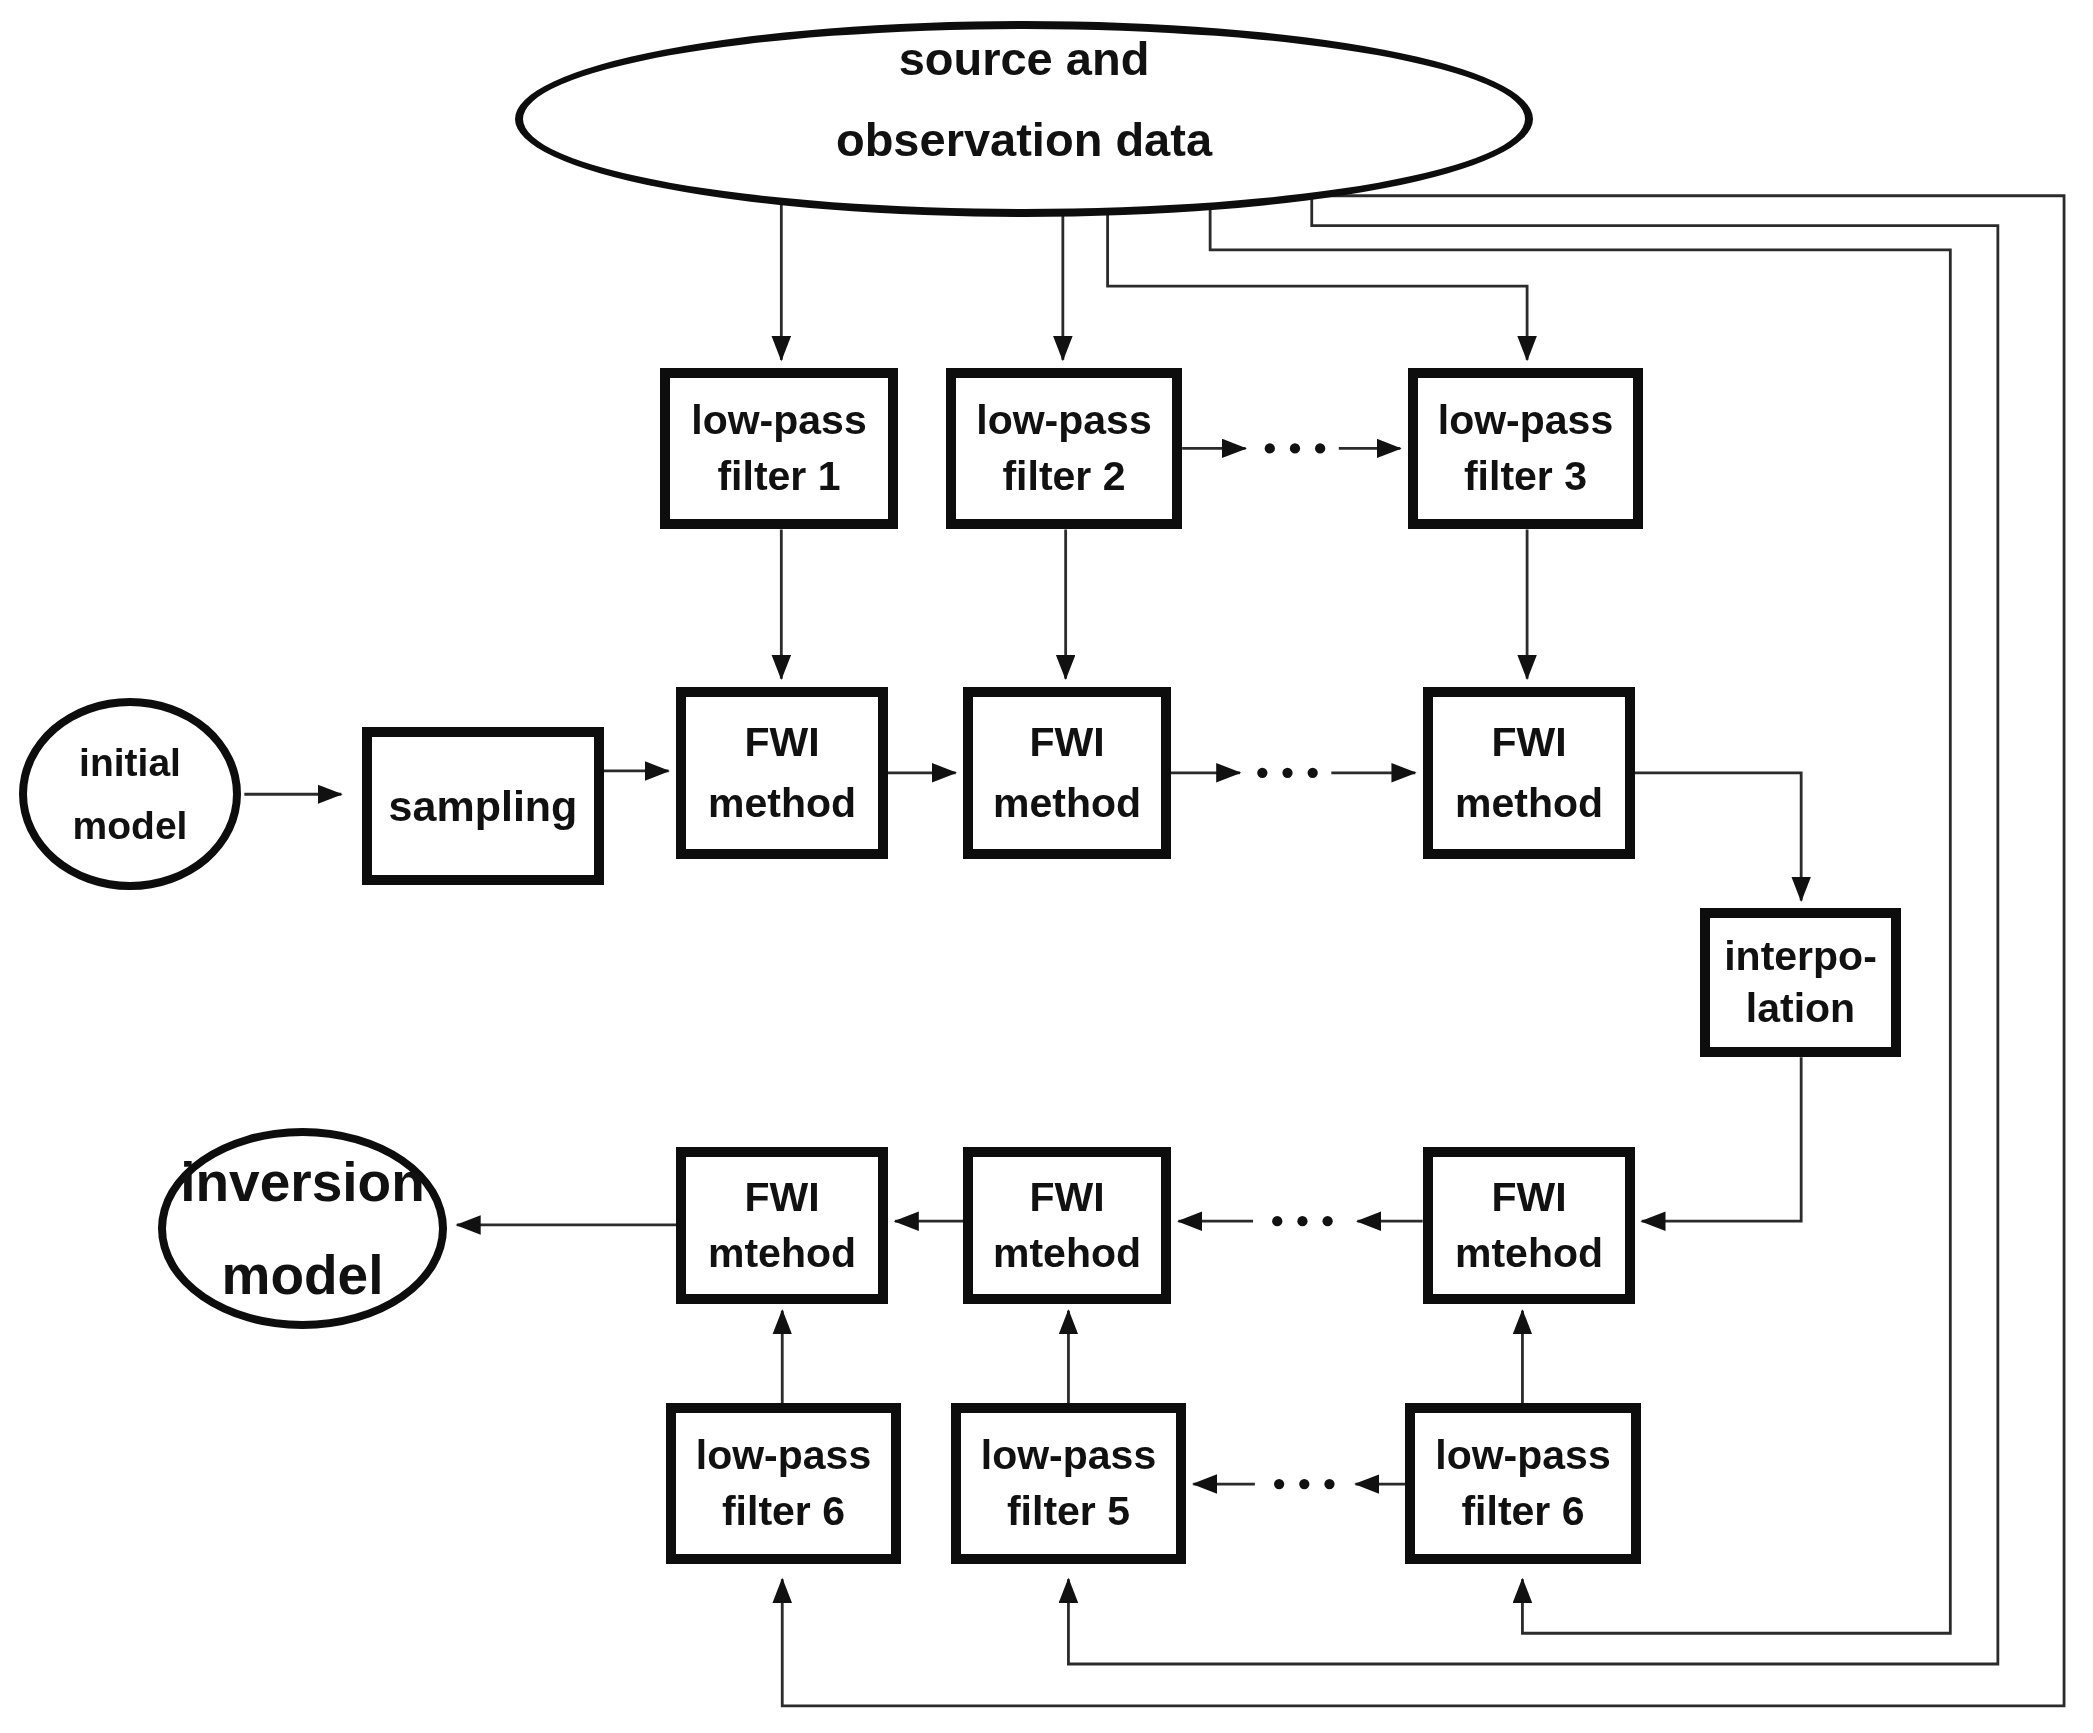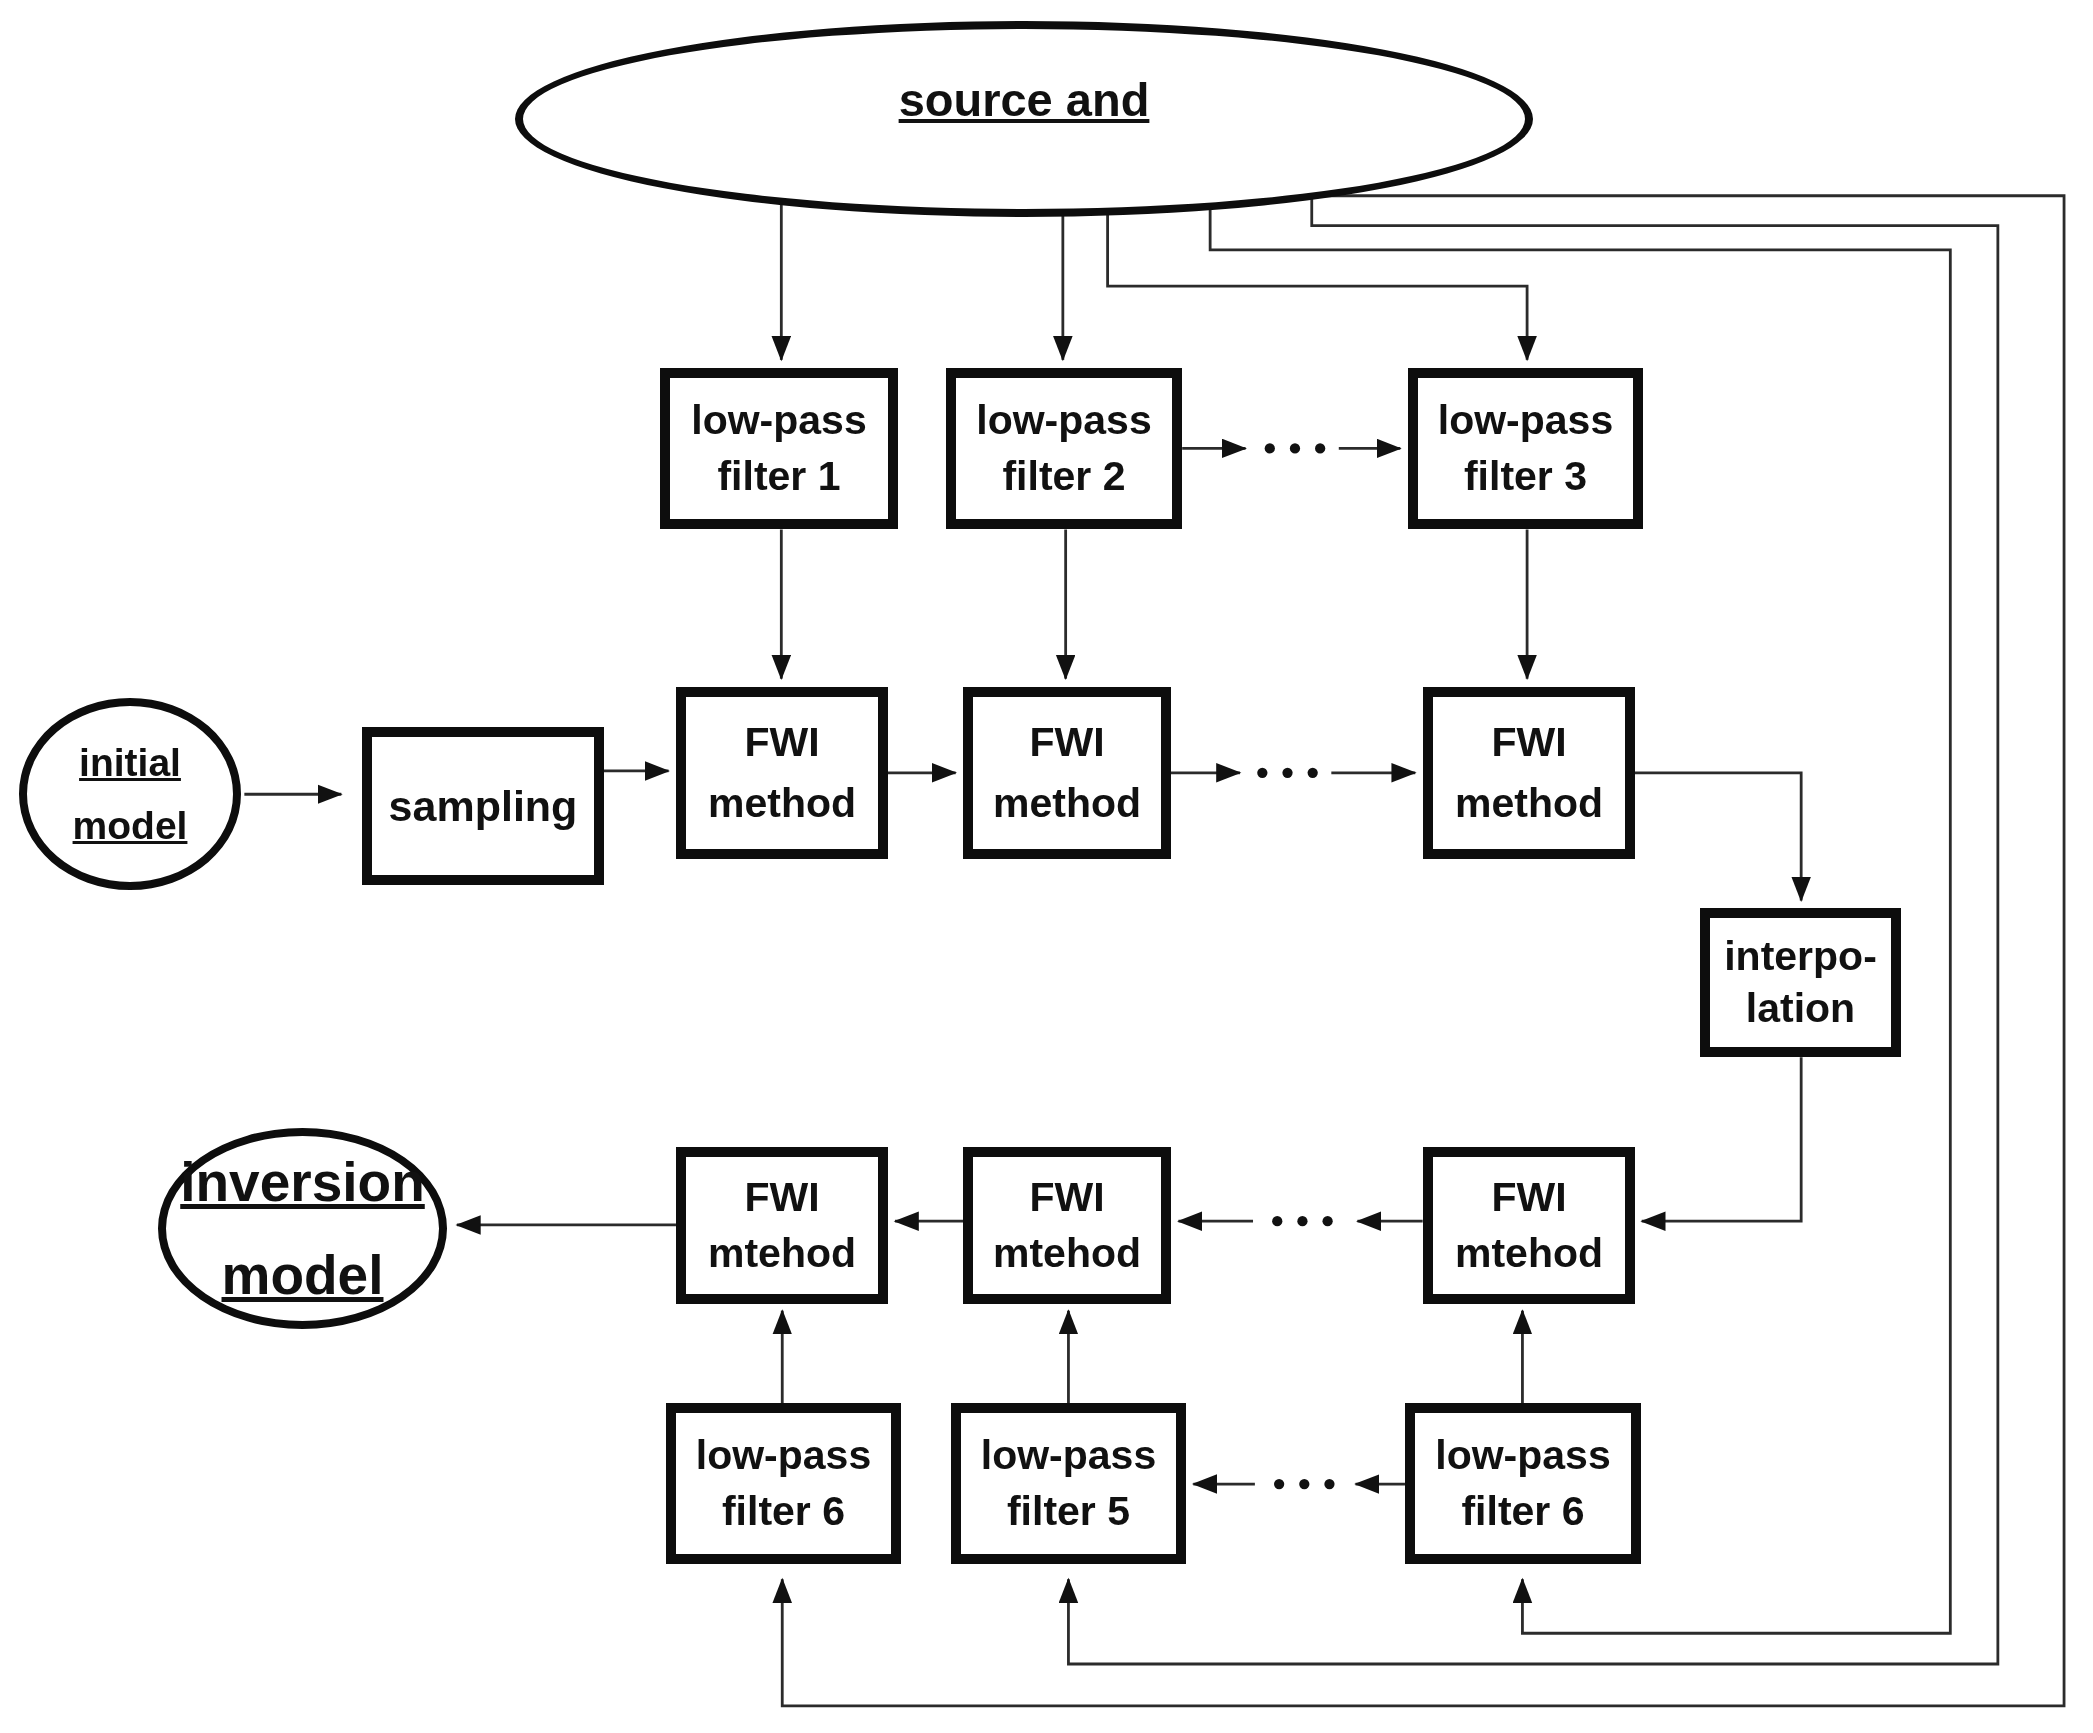--- a/index.html
+++ b/index.html
@@ -9,21 +9,21 @@
   }
   .edges{position:absolute;left:0;top:0;width:2094px;height:1733px;z-index:1;}
   .edges polyline{fill:none;stroke:#2b2b2b;stroke-width:3;}
   .edges circle{fill:#111111;stroke:none;}
   .node{
     position:absolute;z-index:2;box-sizing:border-box;background:#ffffff;
     display:flex;flex-direction:column;align-items:center;justify-content:center;
     text-align:center;font-weight:700;line-height:1;color:#111111;
   }
   .box{border:10.3px solid #0d0d0d;font-size:41px;justify-content:space-evenly;padding:5.6px 3.7px;}
-  .ellipse{border:8.4px solid #0d0d0d;border-radius:50%;text-decoration:underline;}
+  .ellipse{border:8.4px solid #0d0d0d;border-radius:50%;}
   .src{font-size:47px;gap:34px;padding-bottom:39px;}
   .small-ellipse{font-size:39px;gap:24px;}
   .inv-ellipse{font-size:55px;gap:38px;}
   .one-line{font-size:43px;}
   span{display:block;}
 </style>
 </head>
 <body>
 
 <div class="canvas">
@@ -79,20 +79,21 @@
 
     <polyline points="1507,1592 1454,1592" marker-end="url(#arr)"></polyline>
     <circle cx="1426" cy="1592" r="5.5"></circle>
       <circle cx="1399" cy="1592" r="5.5"></circle>
       <circle cx="1372" cy="1592" r="5.5"></circle>
     <polyline points="1346,1592 1280,1592" marker-end="url(#arr)"></polyline>
   </svg>
 
   <div class="node ellipse src" style="left:515px;top:20.5px;width:1018px;height:196px;">
     <span>source and</span>
+    <span>observation data</span>
   </div>
 
   <div class="node box" style="left:660px;top:368px;width:238px;height:161px;">
     <span>low-pass</span>
     <span>filter 1</span>
   </div>
   <div class="node box" style="left:946px;top:368px;width:236px;height:161px;">
     <span>low-pass</span>
     <span>filter 2</span>
   </div>

